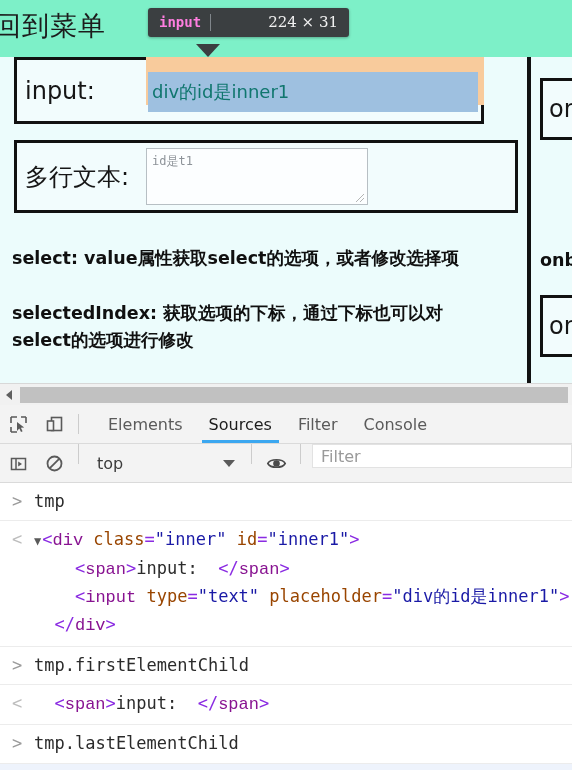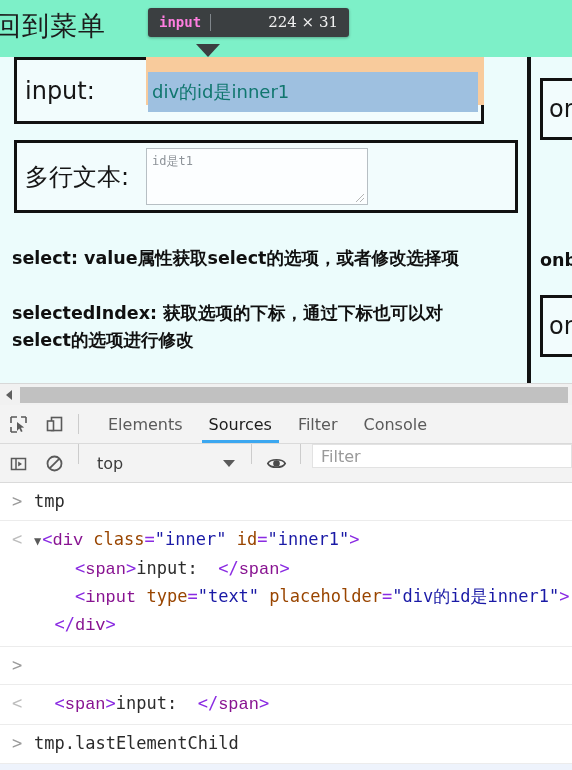--- a/index.html
+++ b/index.html
@@ -275,20 +275,21 @@
         </div>
         <div class="crow result">
           <div class="gutter">&lt;</div>
           <div class="ctext"><span class="disc">▼</span><span class="tagbr">&lt;</span><span class="tagname">div</span><span class="txt"> </span><span class="attr">class</span><span class="tagbr">=</span><span class="attrval">"inner"</span><span class="txt"> </span><span class="attr">id</span><span class="tagbr">=</span><span class="attrval">"inner1"</span><span class="tagbr">&gt;</span>
 <span class="txt">    </span><span class="tagbr">&lt;</span><span class="tagname">span</span><span class="tagbr">&gt;</span><span class="txt">input:  </span><span class="tagbr">&lt;/</span><span class="tagname">span</span><span class="tagbr">&gt;</span>
 <span class="txt">    </span><span class="tagbr">&lt;</span><span class="tagname">input</span><span class="txt"> </span><span class="attr">type</span><span class="tagbr">=</span><span class="attrval">"text"</span><span class="txt"> </span><span class="attr">placeholder</span><span class="tagbr">=</span><span class="attrval">"div的id是inner1"</span><span class="tagbr">&gt;</span>
 <span class="txt">  </span><span class="tagbr">&lt;/</span><span class="tagname">div</span><span class="tagbr">&gt;</span></div>
         </div>
         <div class="crow input">
           <div class="gutter inp">&gt;</div>
+          <div class="ctext">tmp.firstElementChild</div>
         </div>
         <div class="crow result">
           <div class="gutter">&lt;</div>
           <div class="ctext"><span class="txt">  </span><span class="tagbr">&lt;</span><span class="tagname">span</span><span class="tagbr">&gt;</span><span class="txt">input:  </span><span class="tagbr">&lt;/</span><span class="tagname">span</span><span class="tagbr">&gt;</span></div>
         </div>
         <div class="crow input">
           <div class="gutter inp">&gt;</div>
           <div class="ctext">tmp.lastElementChild</div>
         </div>
         <div class="crow result hl-row">

